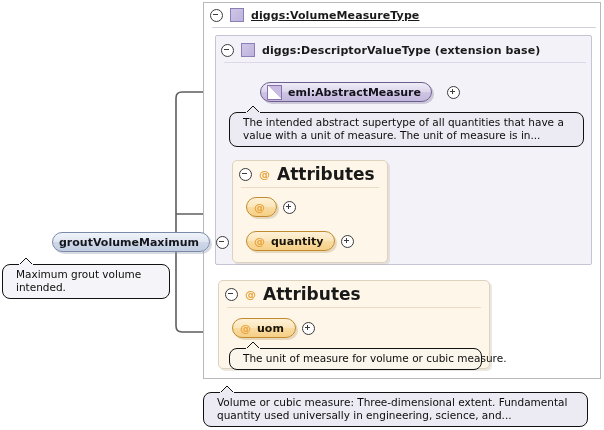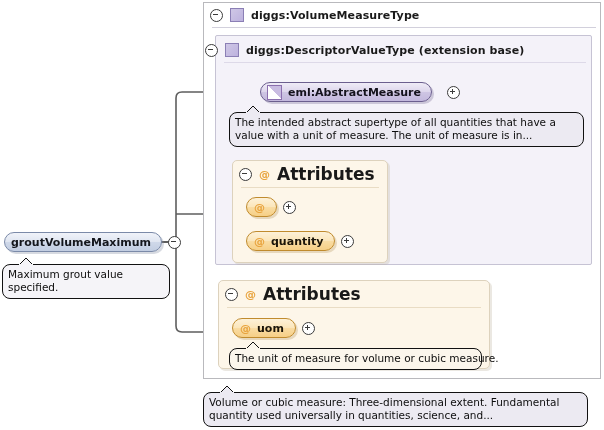--- a/index.html
+++ b/index.html
@@ -130,20 +130,21 @@
     background: linear-gradient(to bottom, #fdf1d8 0%, #fbe6bb 48%, #f9dca3 52%, #f6cf86 100%);
     box-shadow: 2px 2px 0 rgba(190,160,110,0.35);
     color: #1a1408;
     padding: 0 11px 0 7px;
   }
   .pill-elem {
     border: 1px solid #7b8aa8;
     background: linear-gradient(to bottom, #f0f3f9 0%, #e0e6f1 48%, #cfd8e9 52%, #c2cde1 100%);
     box-shadow: 2px 2px 0 rgba(140,150,170,0.35);
     color: #14161c;
+    margin-left: 48px;
   }
 
   
   .attr-panel {
     border: 1px solid #ddd2bd;
     border-radius: 5px;
     background: #fdf6e9;
     box-shadow: 2px 2px 0 rgba(190,180,160,0.30);
   }
   .attr-head {
@@ -161,21 +162,21 @@
     position: absolute;
     height: 1px;
     background: #e9dcc4;
   }
 
   
   .bubble {
     border: 1px solid #111111;
     border-radius: 8px;
     background: #eceaf2;
-    padding: 3px 7px 4px 5px;
+    padding: 3px 7px 4px 13px;
     font-size: 10.5px;
     line-height: 13px;
     color: #0d0d0d;
     box-sizing: border-box;
   }
   .bubble.plain { background: #f5f4f8; }
   .bubble.cream { background: #fbf6ec; }
   .tail-wrap {
     position: absolute;
     width: 14px;
@@ -196,30 +197,30 @@
 
   <path d="M 160 242 L 176 242" stroke="#5e5e5e" stroke-width="2" fill="none"></path>
 
   <path d="M 176 242 L 176 98 Q 176 92 182 92 L 232 92" stroke="#5e5e5e" stroke-width="1.6" fill="none"></path>
   <path d="M 176 214 L 232 214" stroke="#5e5e5e" stroke-width="1.6" fill="none"></path>
   <path d="M 176 242 L 176 326 Q 176 332 182 332 L 232 332" stroke="#5e5e5e" stroke-width="1.6" fill="none"></path>
 </svg>
 
 <div class="abs ct-outer" style="left:203px; top:2px; width:398px; height:377px;">
 </div>
-<div class="abs ct-header" style="left:210px; top:5px; width:380px;">
+<div class="abs ct-header" style="left:210px; top:5px; width:380px;text-decoration:underline;">
   <span class="circ"></span>
   <span class="ico-type"></span>
   <span class="ct-title">diggs:VolumeMeasureType</span>
 </div>
 <div class="ct-rule" style="left:212px; top:27px; width:384px;"></div>
 
 <div class="abs ct-inner" style="left:215px; top:35px; width:377px; height:230px; border-radius:2px;">
 </div>
-<div class="abs ct-header" style="left:205px; top:40px; width:360px;">
+<div class="abs ct-header" style="left:221px; top:40px; width:360px;">
   <span class="circ"></span>
   <span class="ico-type"></span>
   <span class="ct-title">diggs:DescriptorValueType (extension base)</span>
 </div>
 <div class="ct-rule" style="left:224px; top:62px; width:362px; background:#ddd9e8;"></div>
 
 <div class="abs" style="left:232px; top:82px; display:flex; align-items:center; gap:15px;padding-left:28px;">
   <div class="pill pill-abstract">
     <span class="ico-abstract"></span>
     <span>eml:AbstractMeasure</span>
@@ -295,24 +296,24 @@
   <span class="circ"></span>
 </div>
 
 <div class="abs" style="left:2px; top:264px; width:168px;">
   <div class="tail-wrap" style="left:16px;">
     <svg width="16" height="8" viewBox="0 0 16 8">
       <path d="M1 8 L8 1 L15 8" fill="#f5f4f8" stroke="#111" stroke-width="1"></path>
       <path d="M1 8 L15 8" stroke="#f5f4f8" stroke-width="2"></path>
     </svg>
   </div>
-  <div class="bubble plain" style="width:168px;">Maximum grout value specified.</div>
+  <div class="bubble plain" style="width:168px;">Maximum grout volume intended.</div>
 </div>
 
 <div class="abs" style="left:203px; top:392px; width:385px;">
   <div class="tail-wrap" style="left:16px;">
     <svg width="16" height="8" viewBox="0 0 16 8">
       <path d="M1 8 L8 1 L15 8" fill="#eceaf2" stroke="#111" stroke-width="1"></path>
       <path d="M1 8 L15 8" stroke="#eceaf2" stroke-width="2"></path>
     </svg>
   </div>
-  <div class="bubble" style="width:385px;">Volume or cubic measure: Three-dimensional extent. Fundamental quantity used universally in quantities, science, and...</div>
+  <div class="bubble" style="width:385px;">Volume or cubic measure: Three-dimensional extent. Fundamental quantity used universally in engineering, science, and...</div>
 </div>
 
 </body></html>

